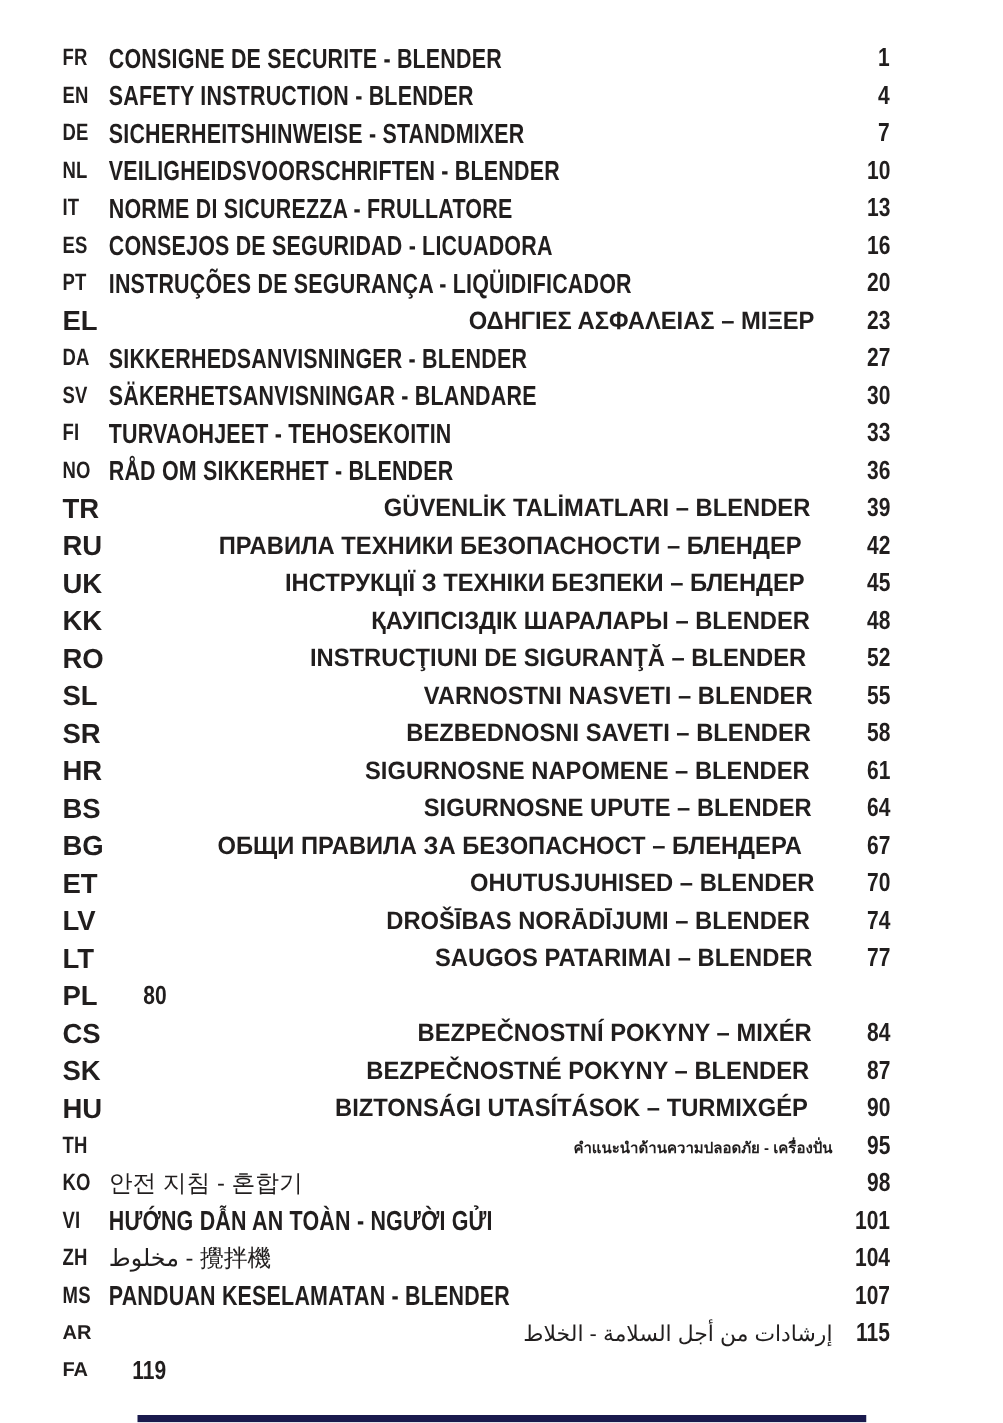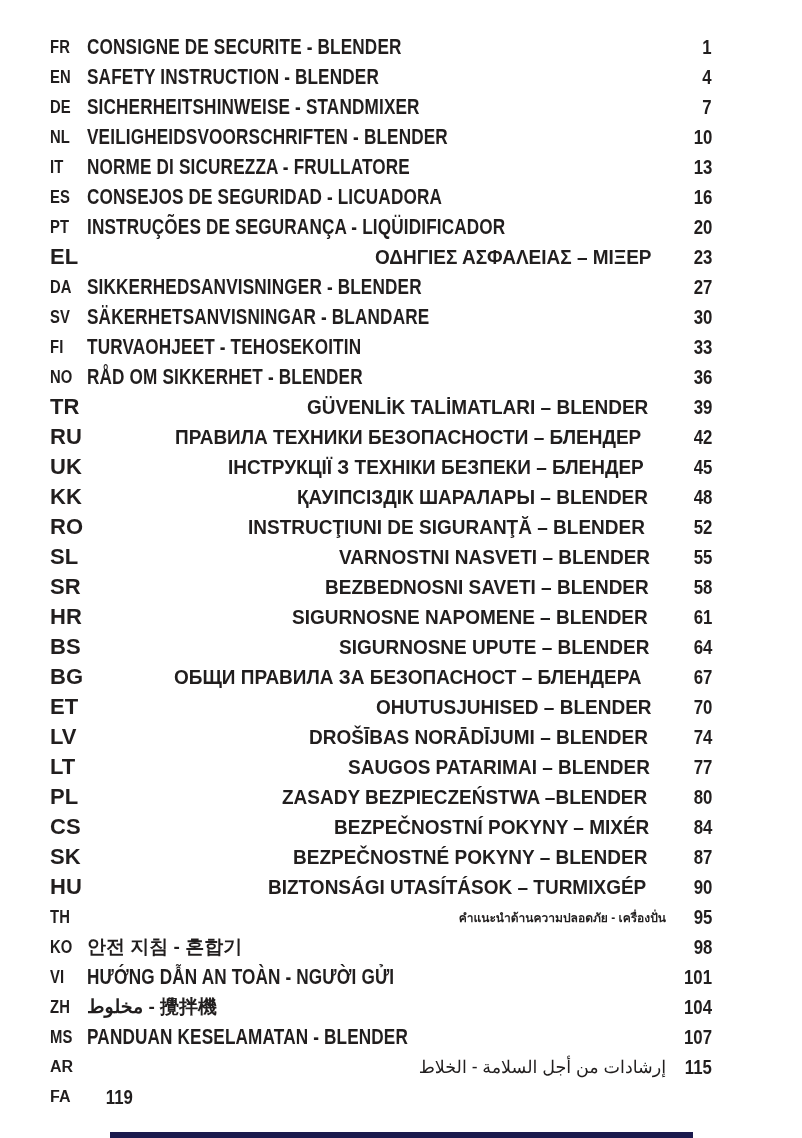--- a/index.html
+++ b/index.html
@@ -48,21 +48,21 @@
     font-size:20px;
     transform:scaleX(0.95);
     transform-origin:left center;
   }
   .row.regular .title,
   .row.thai .title,
   .row.arabic .title { padding-left:13px;text-align:right; }
   .row.regular .code { font-size:22px; font-weight:bold; }
 
   .thai-text  { display:inline-block; font-weight:bold; font-size:12px; }
-  .cjk-text   { display:inline-block; font-weight:700;  font-size:19px; }
+  .cjk-text   { display:inline-block; font-weight:400;  font-size:19px; }
   .ar-text    { display:inline-block; font-weight:normal; font-size:17.5px; }
 
   .footer-bar {
     position:absolute;
     left:110px; width:583px; height:6px;
     bottom:0;
   }
 </style>
 </head>
 <body>
@@ -189,21 +189,20 @@
         <span class="title"><span class="reg-text">DROŠĪBAS NORĀDĪJUMI – BLENDER</span></span>
         <span class="pagenum"><span class="num-text">74</span></span>
       </div>
       <div class="row regular">
         <span class="code"><span class="">LT</span></span>
         <span class="title"><span class="reg-text">SAUGOS PATARIMAI – BLENDER</span></span>
         <span class="pagenum"><span class="num-text">77</span></span>
       </div>
       <div class="row regular">
         <span class="code"><span class="">PL</span></span>
-        <span class="title"><span class="reg-text">ZASADY BEZPIECZEŃSTWA –BLENDER</span></span>
         <span class="pagenum"><span class="num-text">80</span></span>
       </div>
       <div class="row regular">
         <span class="code"><span class="">CS</span></span>
         <span class="title"><span class="reg-text">BEZPEČNOSTNÍ POKYNY – MIXÉR</span></span>
         <span class="pagenum"><span class="num-text">84</span></span>
       </div>
       <div class="row regular">
         <span class="code"><span class="">SK</span></span>
         <span class="title"><span class="reg-text">BEZPEČNOSTNÉ POKYNY – BLENDER</span></span>

